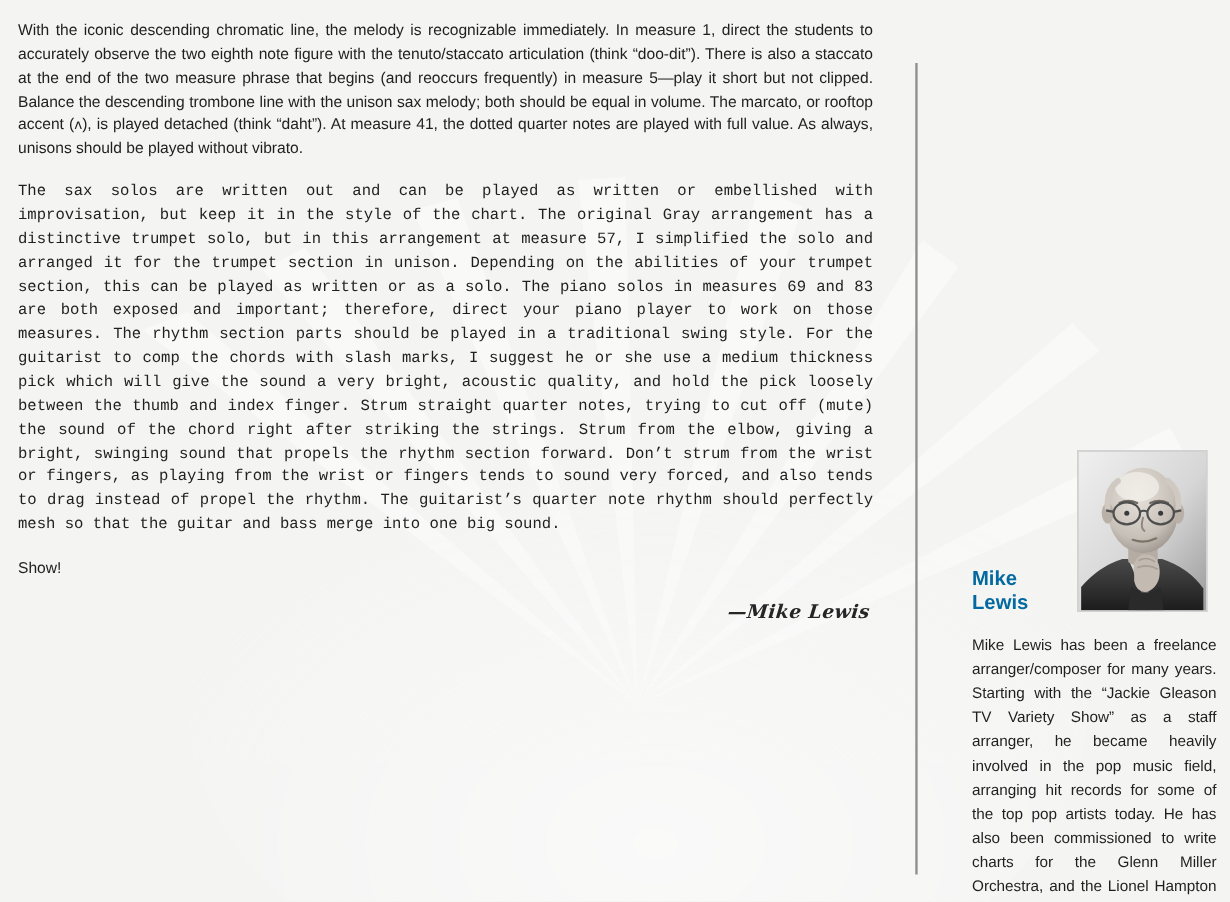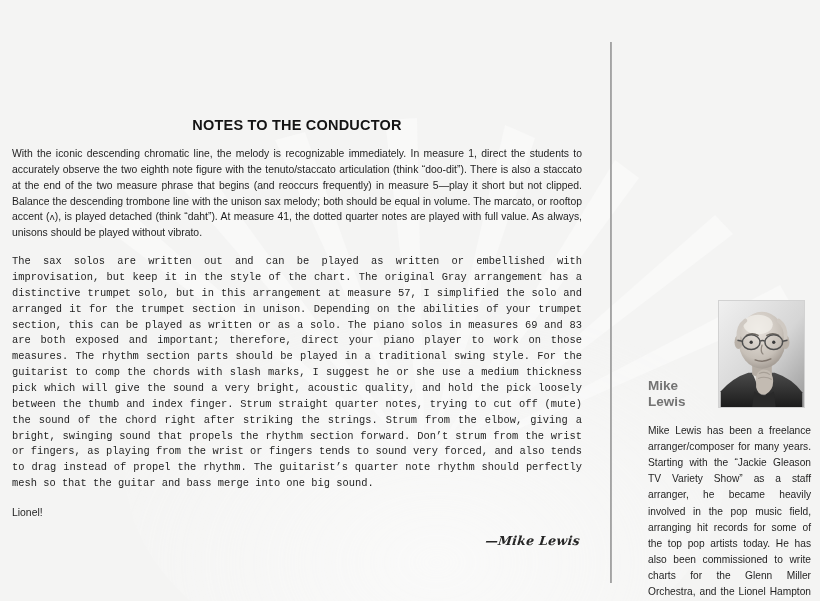--- a/index.html
+++ b/index.html
@@ -119,21 +119,21 @@
   #author-photo svg { display: block; width: 100%; height: 100%; }
 
   #author-name {
     position: absolute;
     left: 9px;
     top: 378px;
     width: 70px;
     font-size: 13.5px;
     font-weight: bold;
     line-height: 1.17;
-    color: #737373;
+    color: #0369a1;
     white-space: pre-line;
   }
 
   #author-bio {
     position: absolute;
     left: 9px;
     top: 423px;
     width: 163px;
     font-size: 10.2px;
     line-height: 1.58;
@@ -163,28 +163,27 @@
     <polygon points="0,0 290,-255 308,-236"></polygon>
     <polygon points="0,0 355,-185 368,-162"></polygon>
   </g>
   <ellipse cx="425" cy="470" rx="300" ry="210" fill="url(#wg)"></ellipse>
 </svg>
 
 <div id="page">
 
   <div id="main-column">
 
-    <h1 id="page-title">NOTES TO THE CONDUCTOR</h1>
 
 
     <p class="body-para" id="para-2"><span>With the iconic descending chromatic line, the melody is recognizable immediately. In measure 1, direct the students to accurately observe the two eighth note figure with the tenuto/staccato articulation (think “doo-dit”). There is also a staccato at the end of the two measure phrase that begins (and reoccurs frequently) in measure 5—play it short but not clipped. Balance the descending trombone line with the unison sax melody; both should be equal in volume. The marcato, or rooftop accent (</span><span class="accent-glyph">ʌ</span><span>), is played detached (think “daht”). At measure 41, the dotted quarter notes are played with full value. As always, unisons should be played without vibrato.</span></p>
 
     <p class="body-para" id="para-3">The sax solos are written out and can be played as written or embellished with improvisation, but keep it in the style of the chart. The original Gray arrangement has a distinctive trumpet solo, but in this arrangement at measure 57, I simplified the solo and arranged it for the trumpet section in unison. Depending on the abilities of your trumpet section, this can be played as written or as a solo. The piano solos in measures 69 and 83 are both exposed and important; therefore, direct your piano player to work on those measures. The rhythm section parts should be played in a traditional swing style. For the guitarist to comp the chords with slash marks, I suggest he or she use a medium thickness pick which will give the sound a very bright, acoustic quality, and hold the pick loosely between the thumb and index finger. Strum straight quarter notes, trying to cut off (mute) the sound of the chord right after striking the strings. Strum from the elbow, giving a bright, swinging sound that propels the rhythm section forward. Don’t strum from the wrist or fingers, as playing from the wrist or fingers tends to sound very forced, and also tends to drag instead of propel the rhythm. The guitarist’s quarter note rhythm should perfectly mesh so that the guitar and bass merge into one big sound.</p>
 
-    <p class="body-para" id="para-enjoy">Lionel!</p>
+    <p class="body-para" id="para-enjoy">Show!</p>
 
     <div id="signature">—Mike Lewis</div>
 
   </div>
 
   <div id="divider"></div>
 
   <div id="sidebar">
 
     <div id="author-photo">

